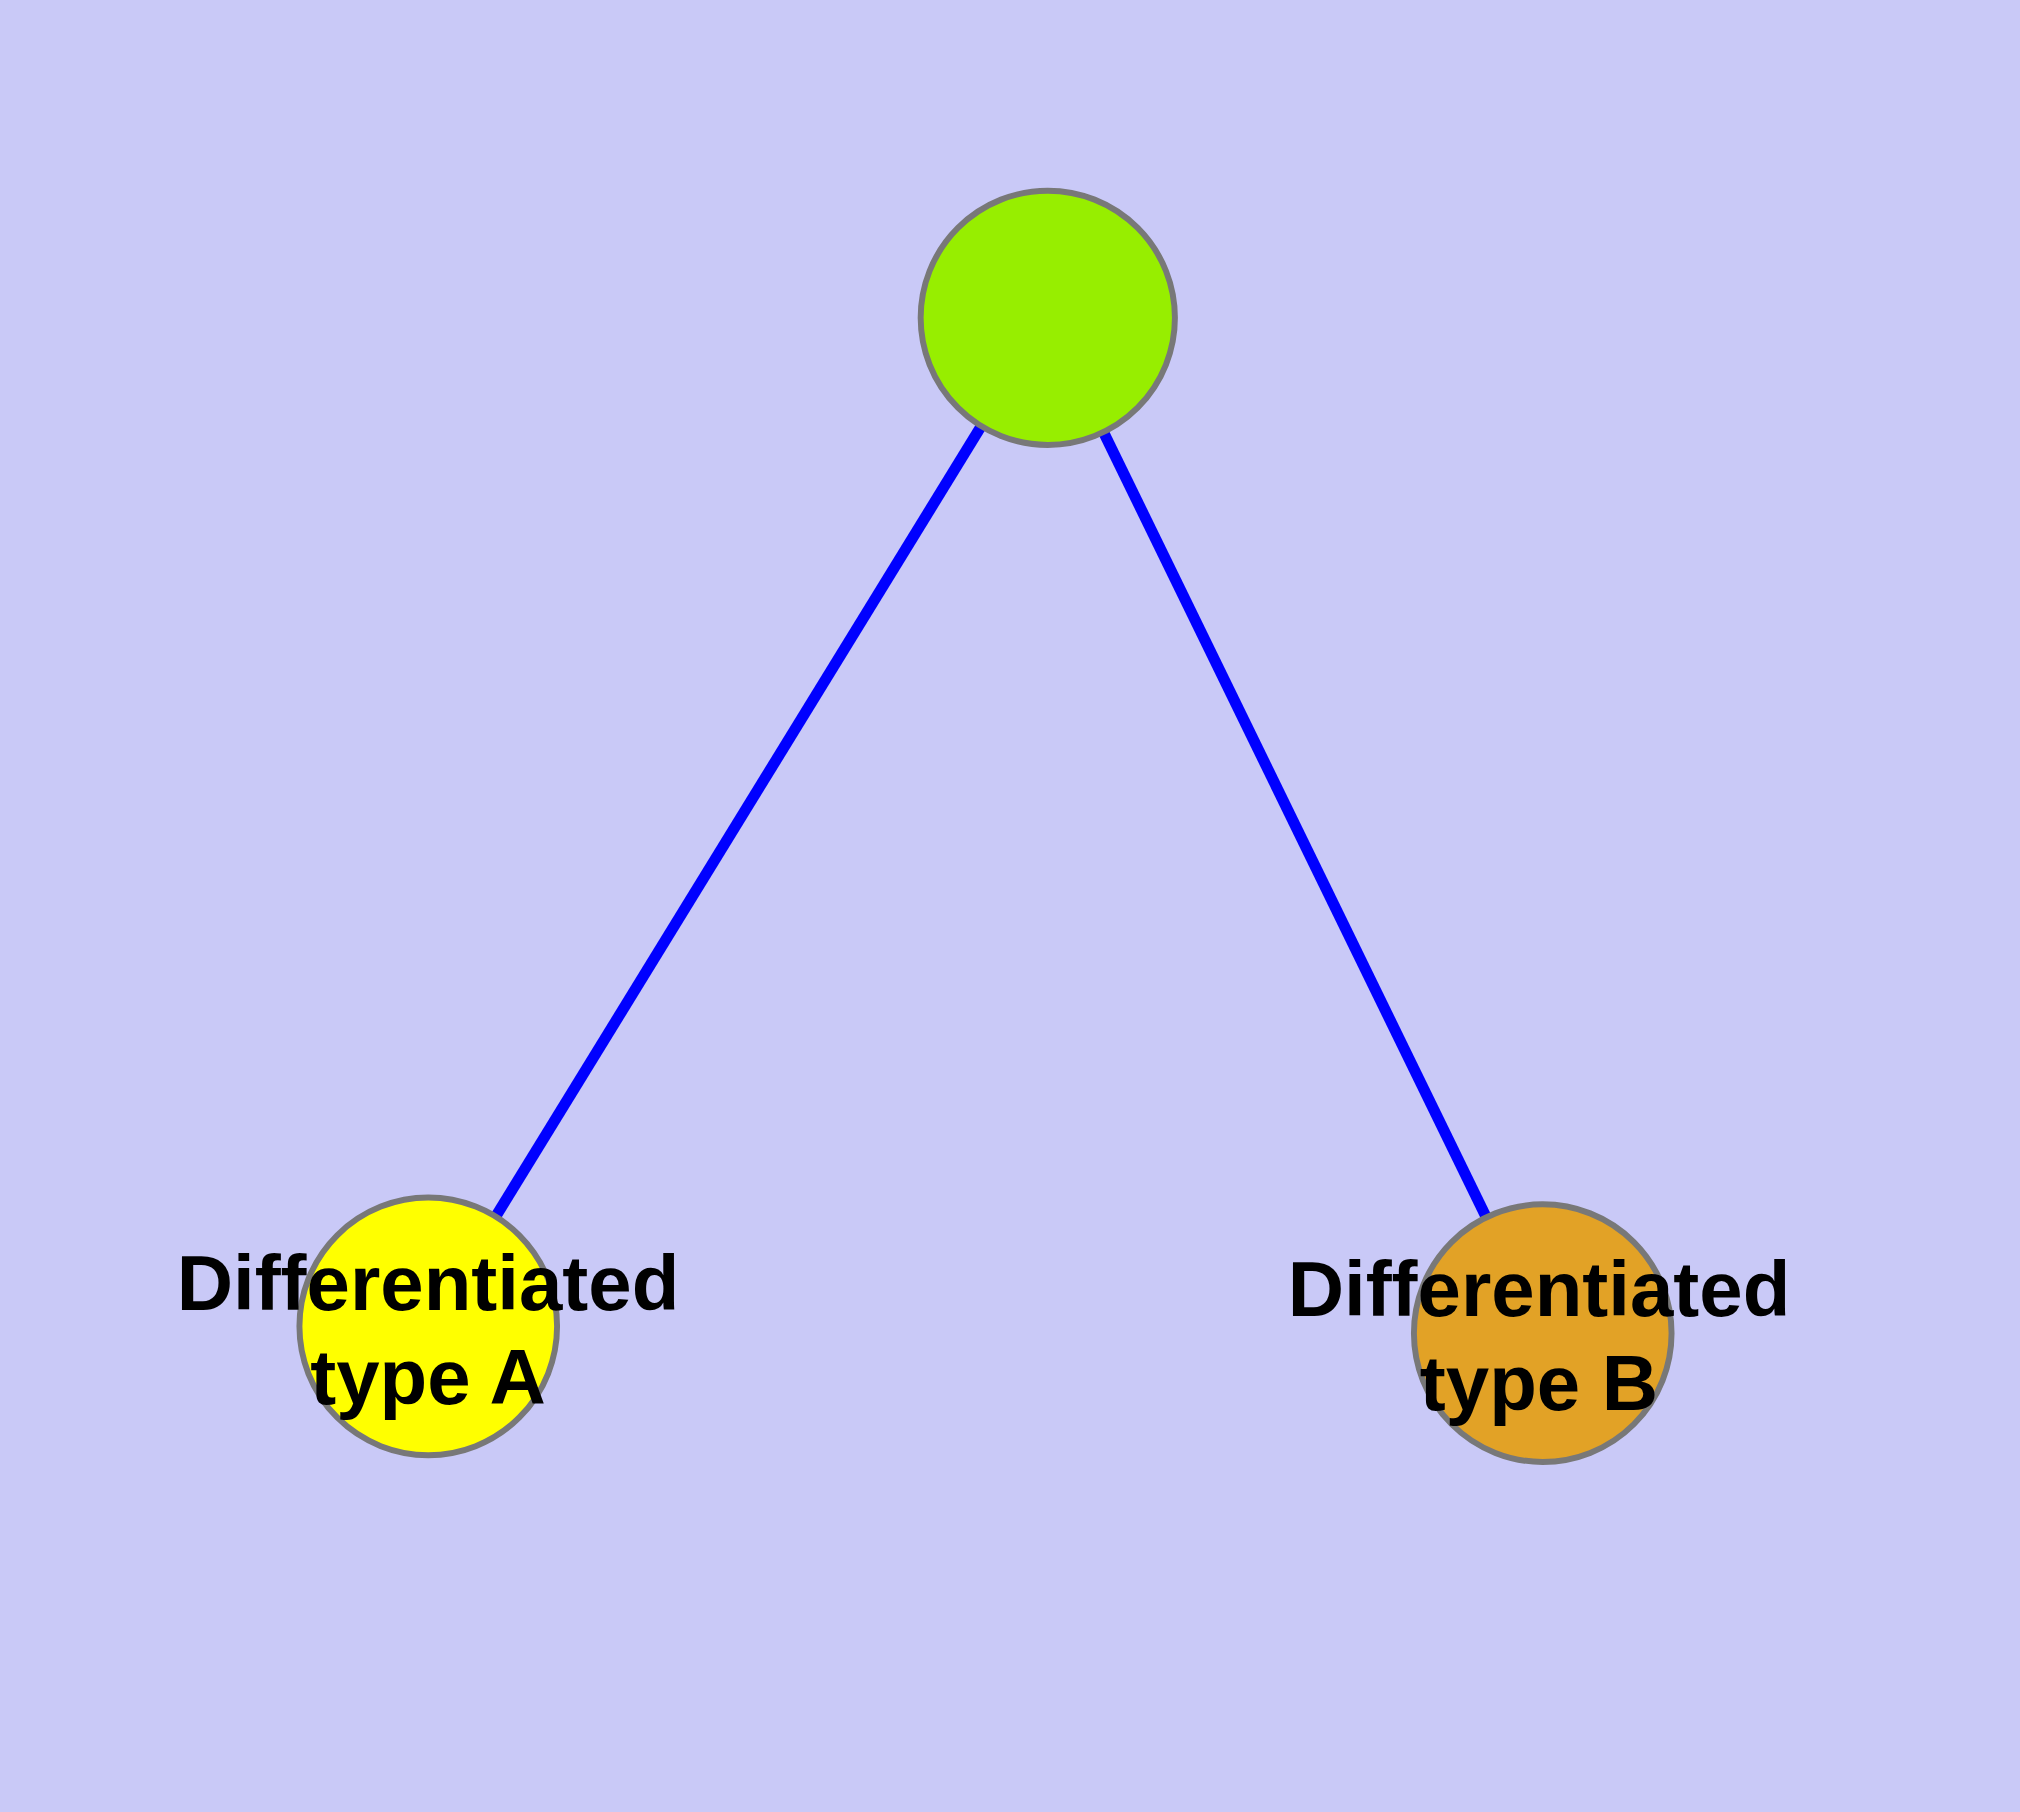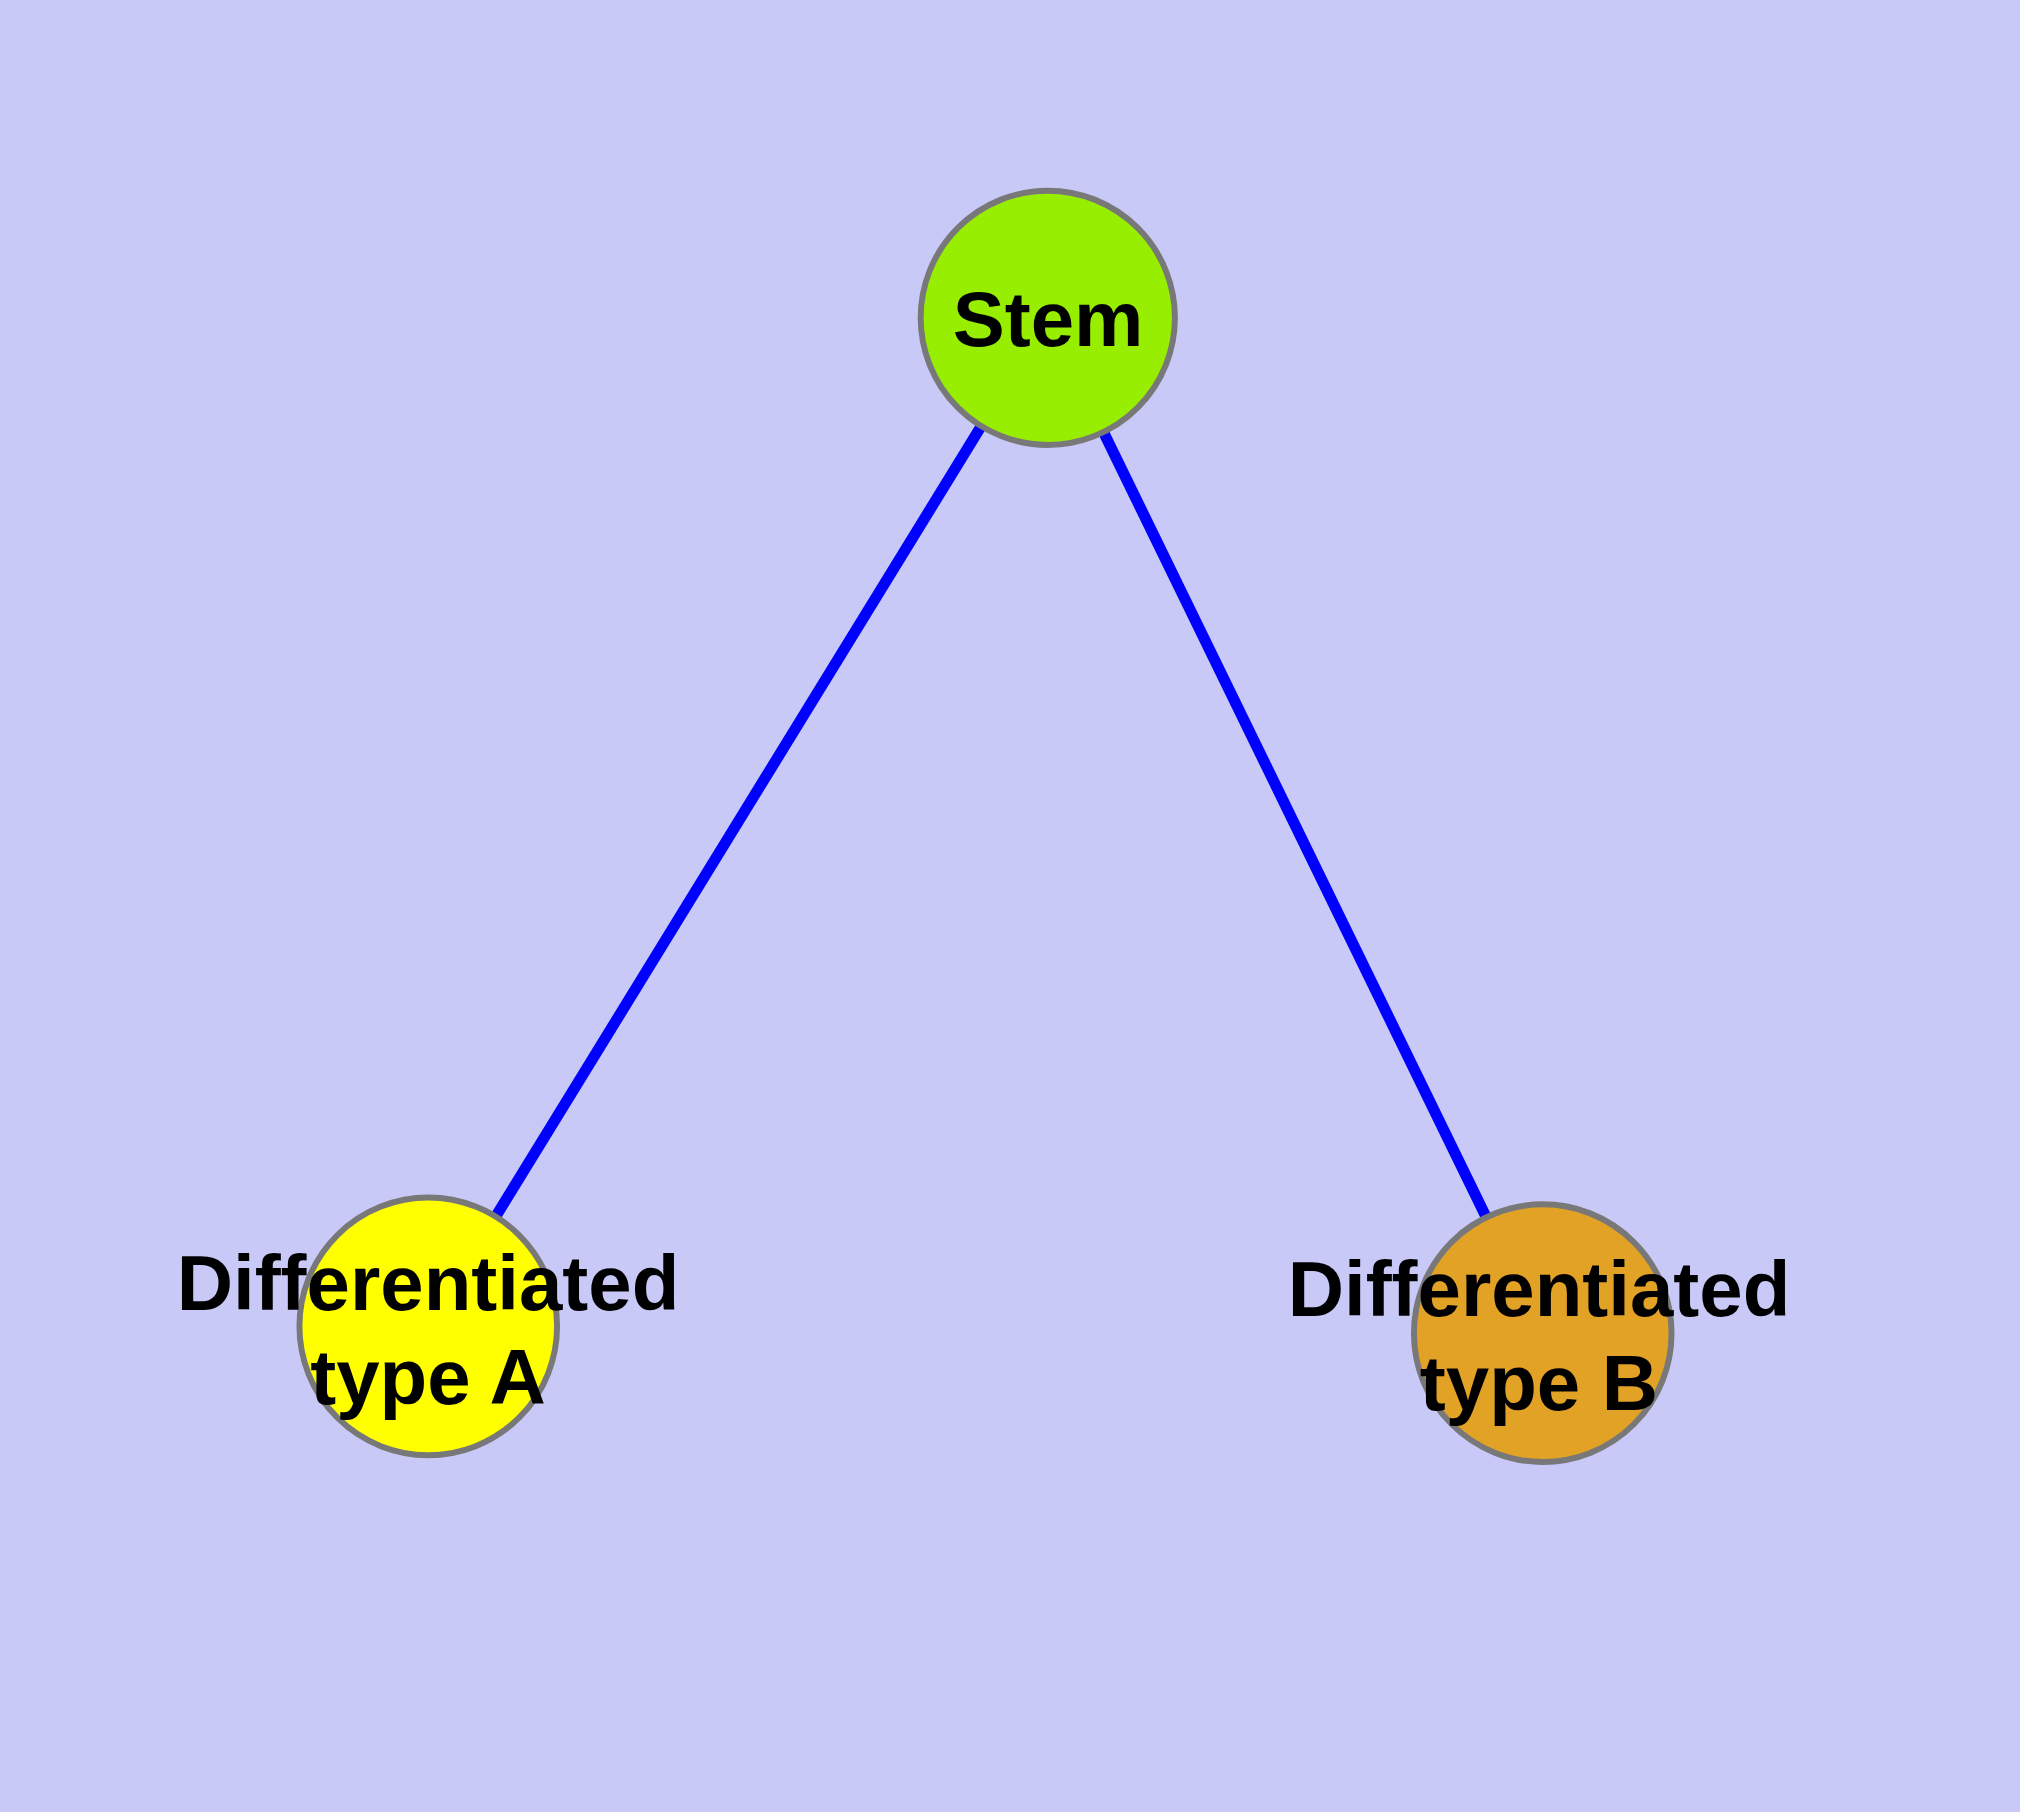--- a/index.html
+++ b/index.html
@@ -55,21 +55,20 @@
   <svg class="graph-svg" viewBox="0 0 2384 2138">
 
     <line x1="1236" y1="375" x2="505" y2="1565" stroke="#0000FF"></line>
     <line x1="1236" y1="375" x2="1820" y2="1573" stroke="#0000FF"></line>
 
     <circle cx="1236" cy="375" r="150" fill="#97EE00" stroke="#787878"></circle>
     <circle cx="505" cy="1565" r="152" fill="#FFFF00" stroke="#787878"></circle>
     <circle cx="1820" cy="1573" r="152" fill="#E2A226" stroke="#787878"></circle>
   </svg>
 
-  <div class="node-label label-stem">Stem</div>
 
   <div class="node-label label-type-a">Differentiated
 type A</div>
 
   <div class="node-label label-type-b">Differentiated
 type B</div>
 
 </div>
 
 

